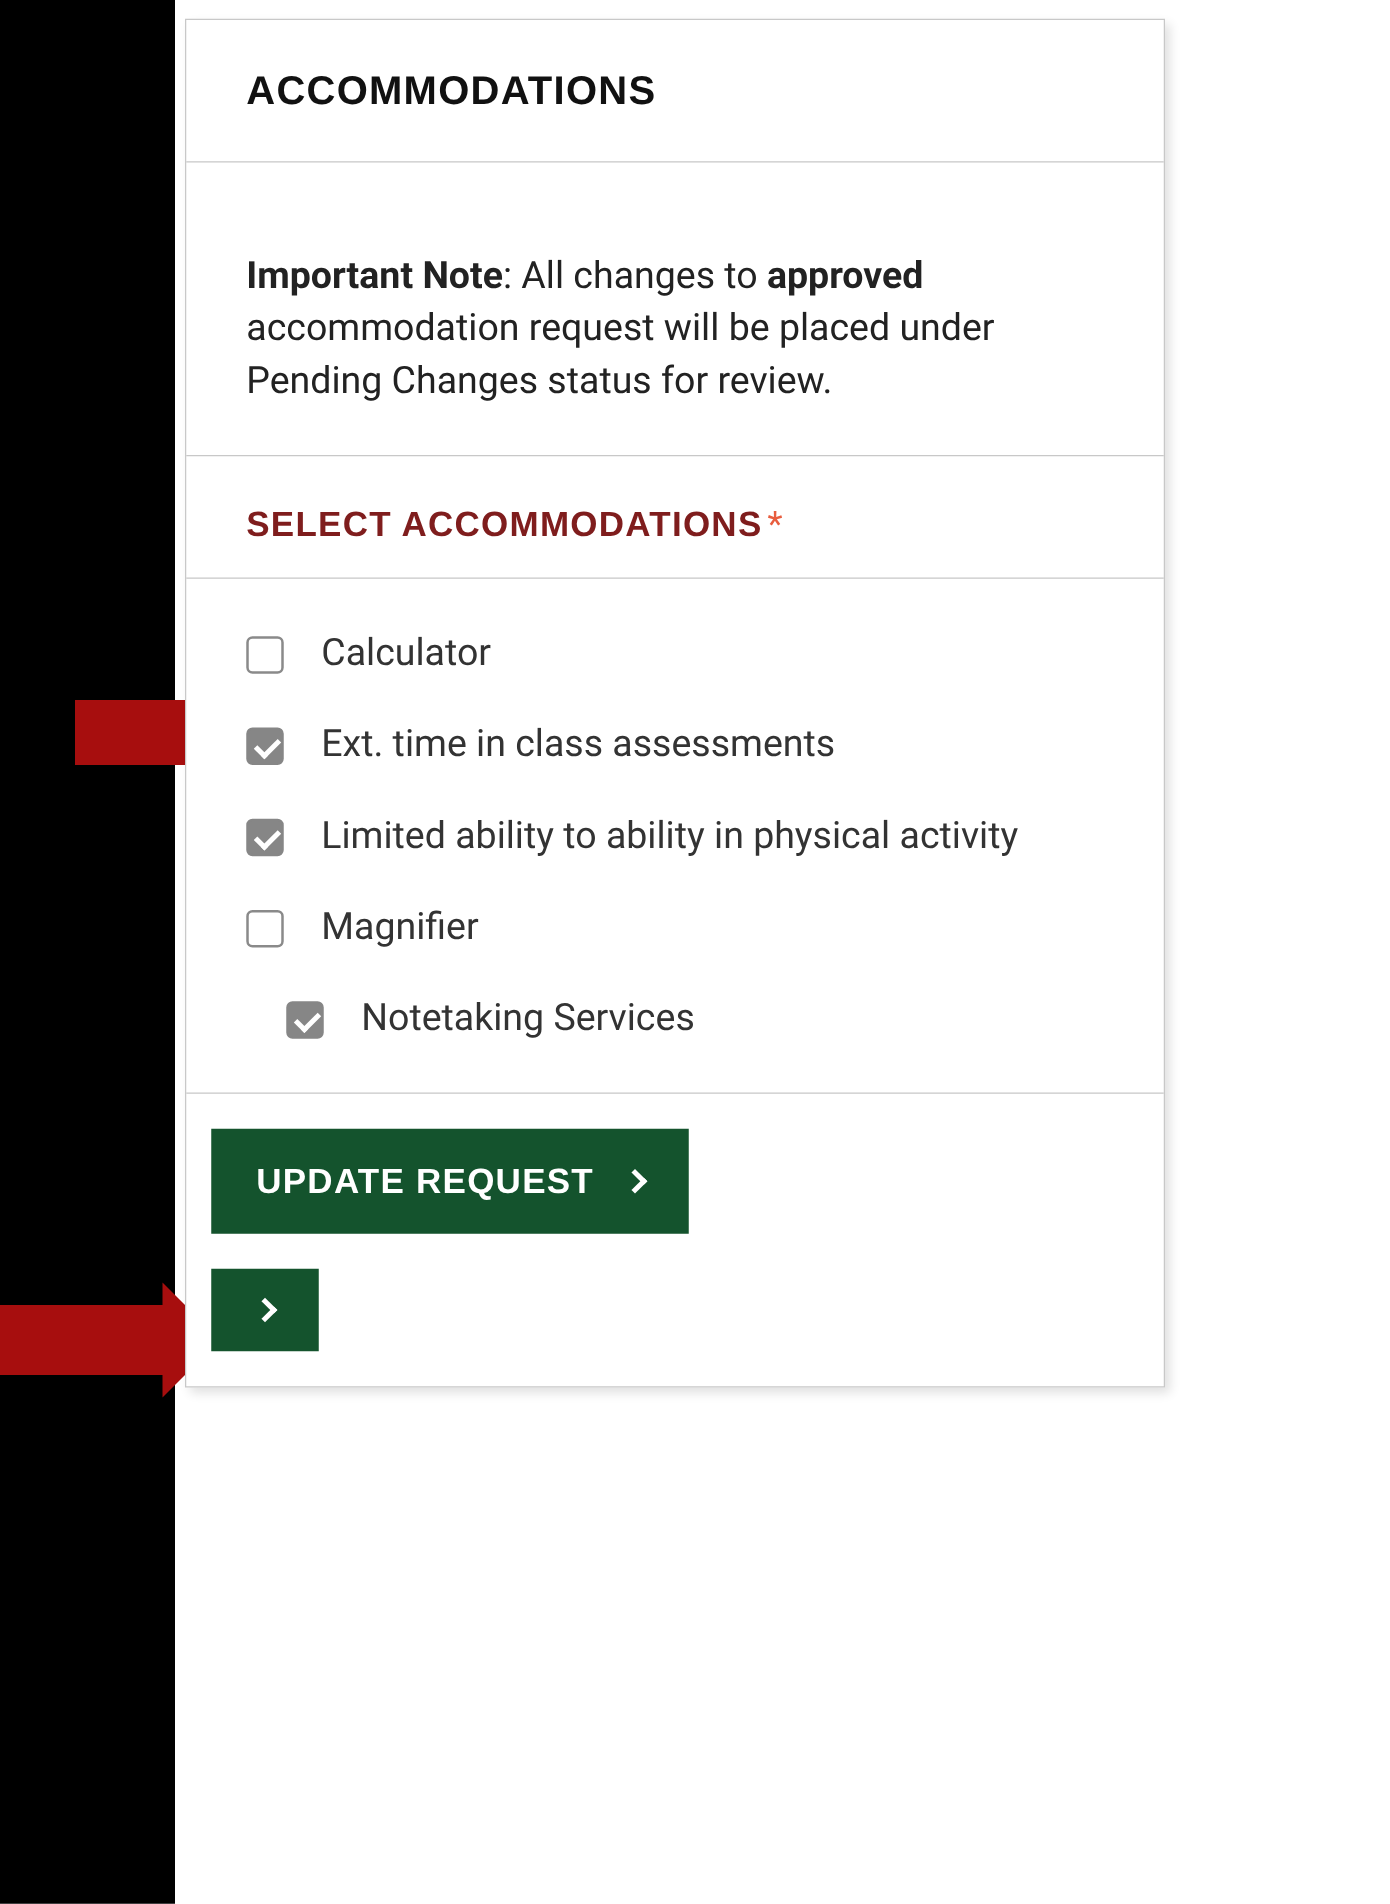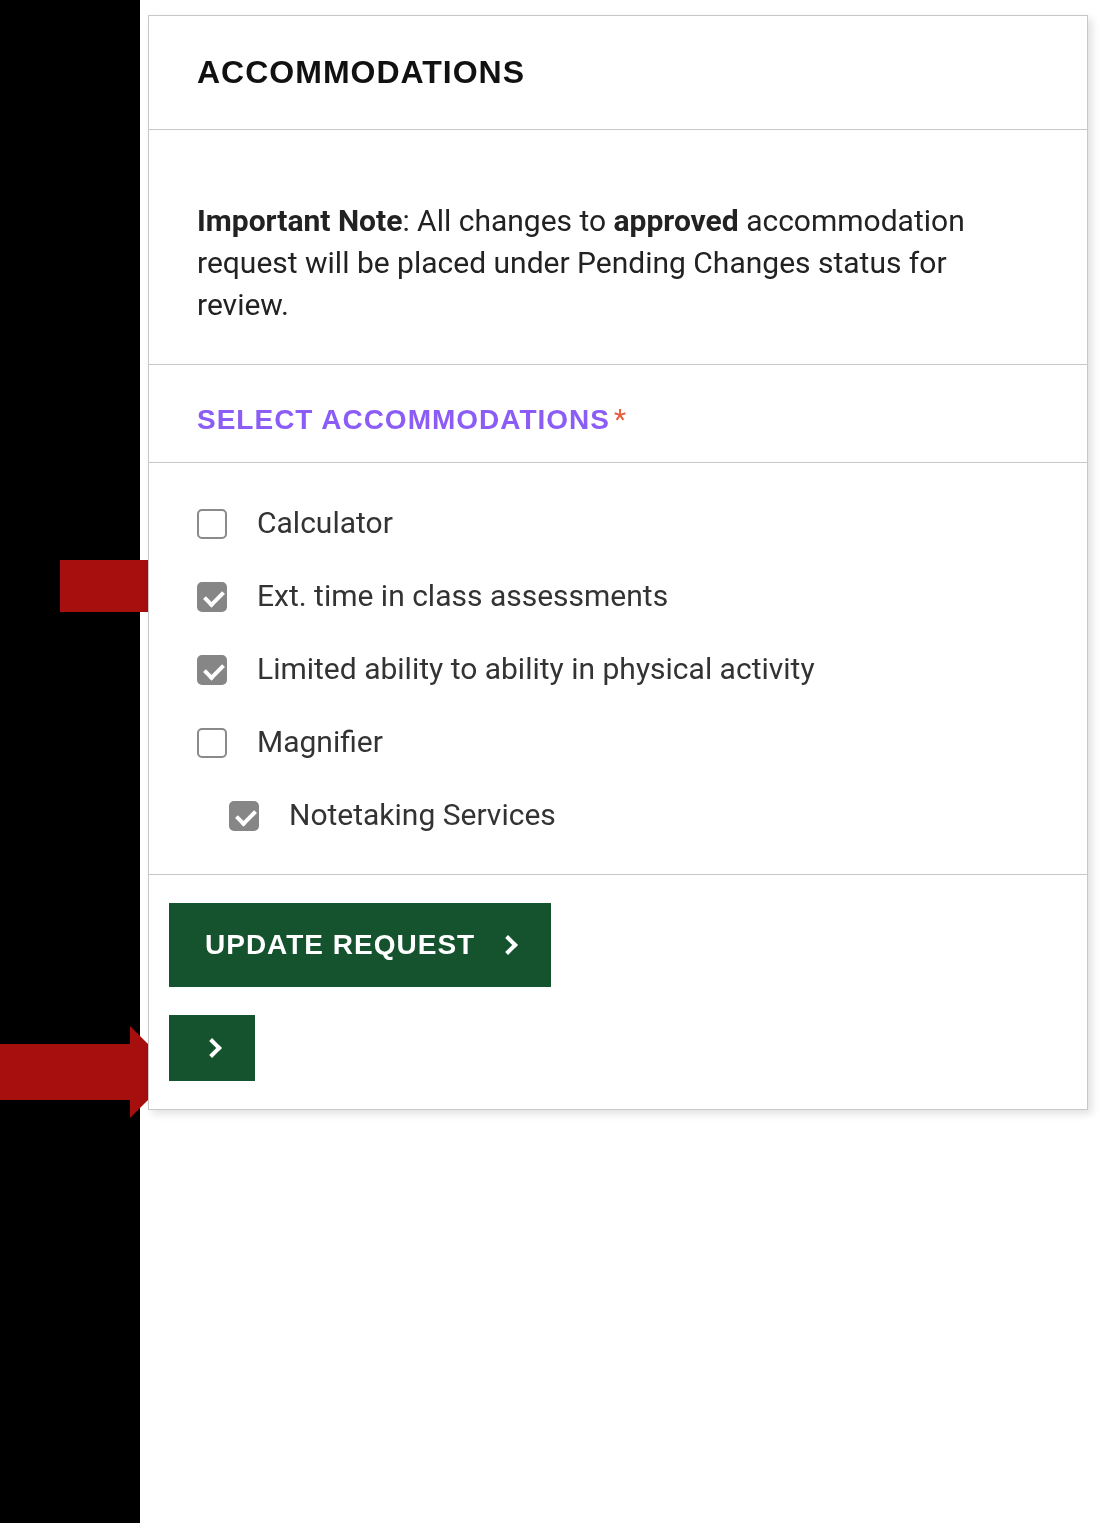--- a/index.html
+++ b/index.html
@@ -19,21 +19,21 @@
       left: 0;
       top: 0;
       width: 140px;
       height: 1523px;
       background: #000;
     }
     .card {
       position: absolute;
       left: 148px;
       top: 15px;
-      width: 940px;
+      width: 784px;
       border: 1px solid #c8c8c8;
       background: #fff;
       box-shadow: 4px 4px 8px rgba(0,0,0,0.12);
     }
     .section {
       border-bottom: 1px solid #c8c8c8;
       padding: 38px 48px;
     }
     .section-header {
       padding: 38px 48px;
@@ -56,21 +56,21 @@
       font-weight: 700;
     }
     .subtitle-section {
       padding: 38px 48px 26px;
       border-bottom: 1px solid #c8c8c8;
     }
     .subtitle {
       font-size: 28px;
       font-weight: 800;
       letter-spacing: 1px;
-      color: #8b5cf6;
+      color: #7f1d1d;
       font-family: Arial, sans-serif;
     }
     .asterisk {
       color: #e85d3e;
       font-size: 28px;
       margin-left: 4px;
     }
     .checklist {
       padding: 40px 48px 40px 48px;
       border-bottom: 1px solid #c8c8c8;

